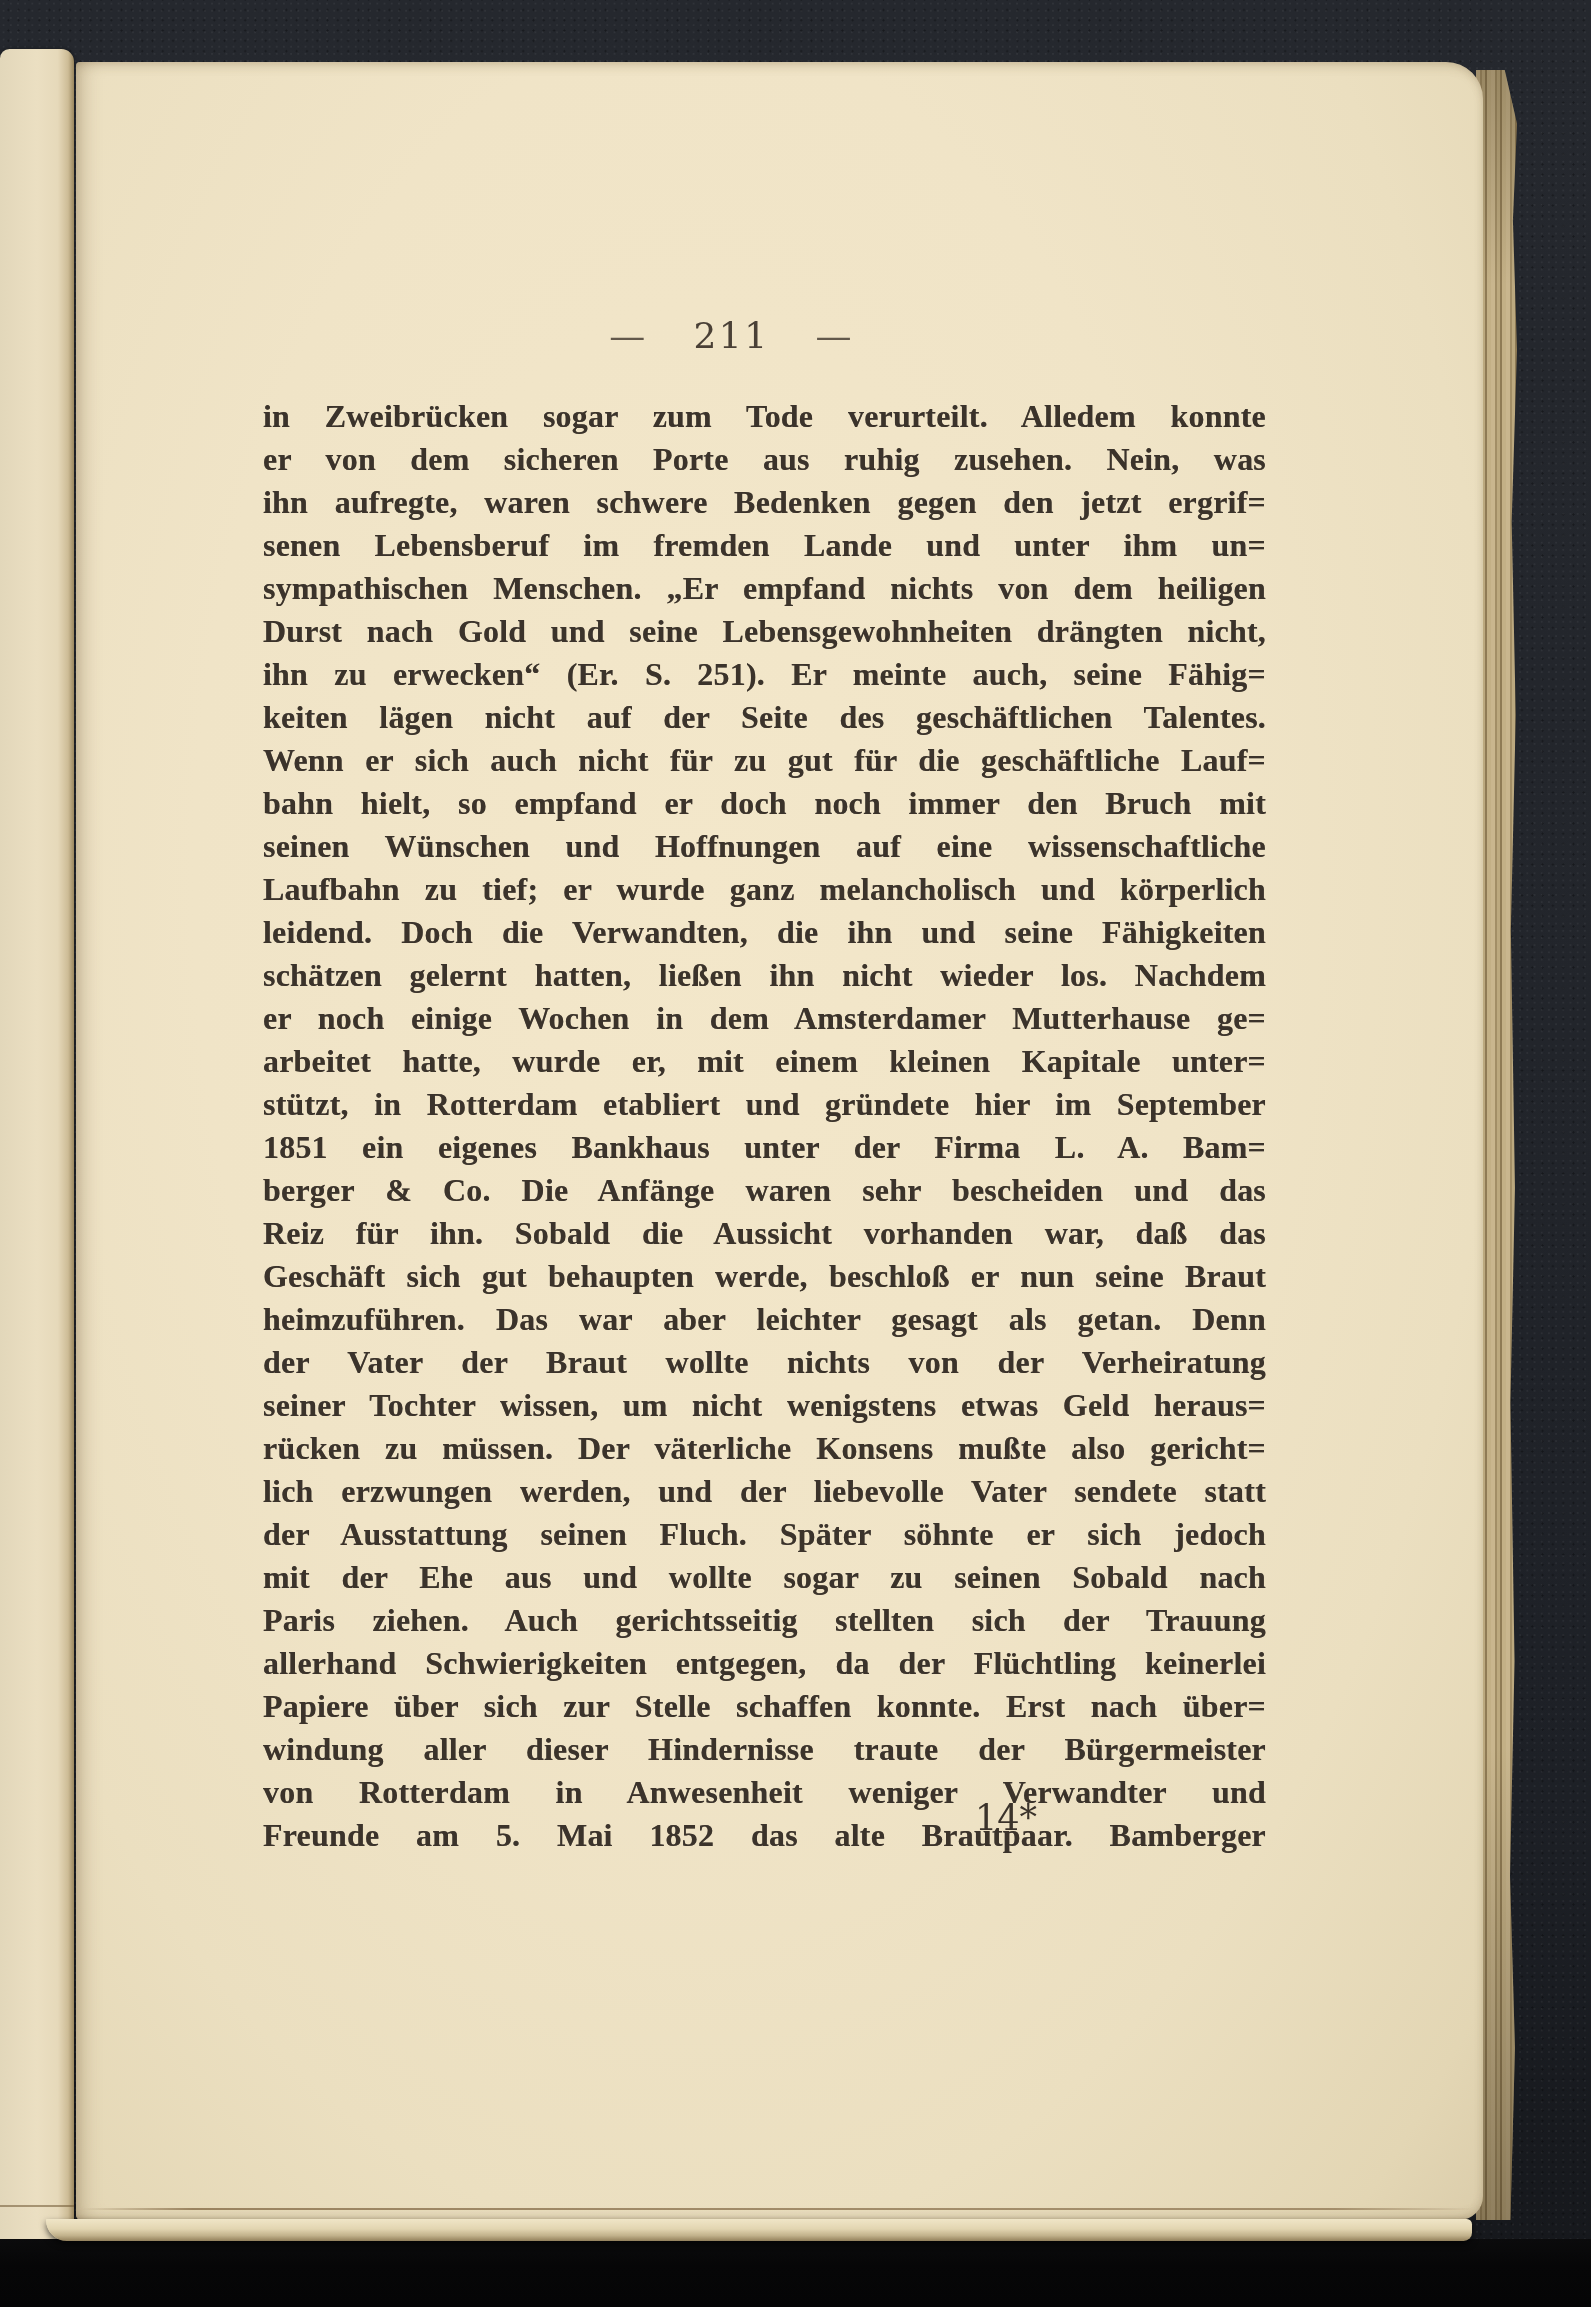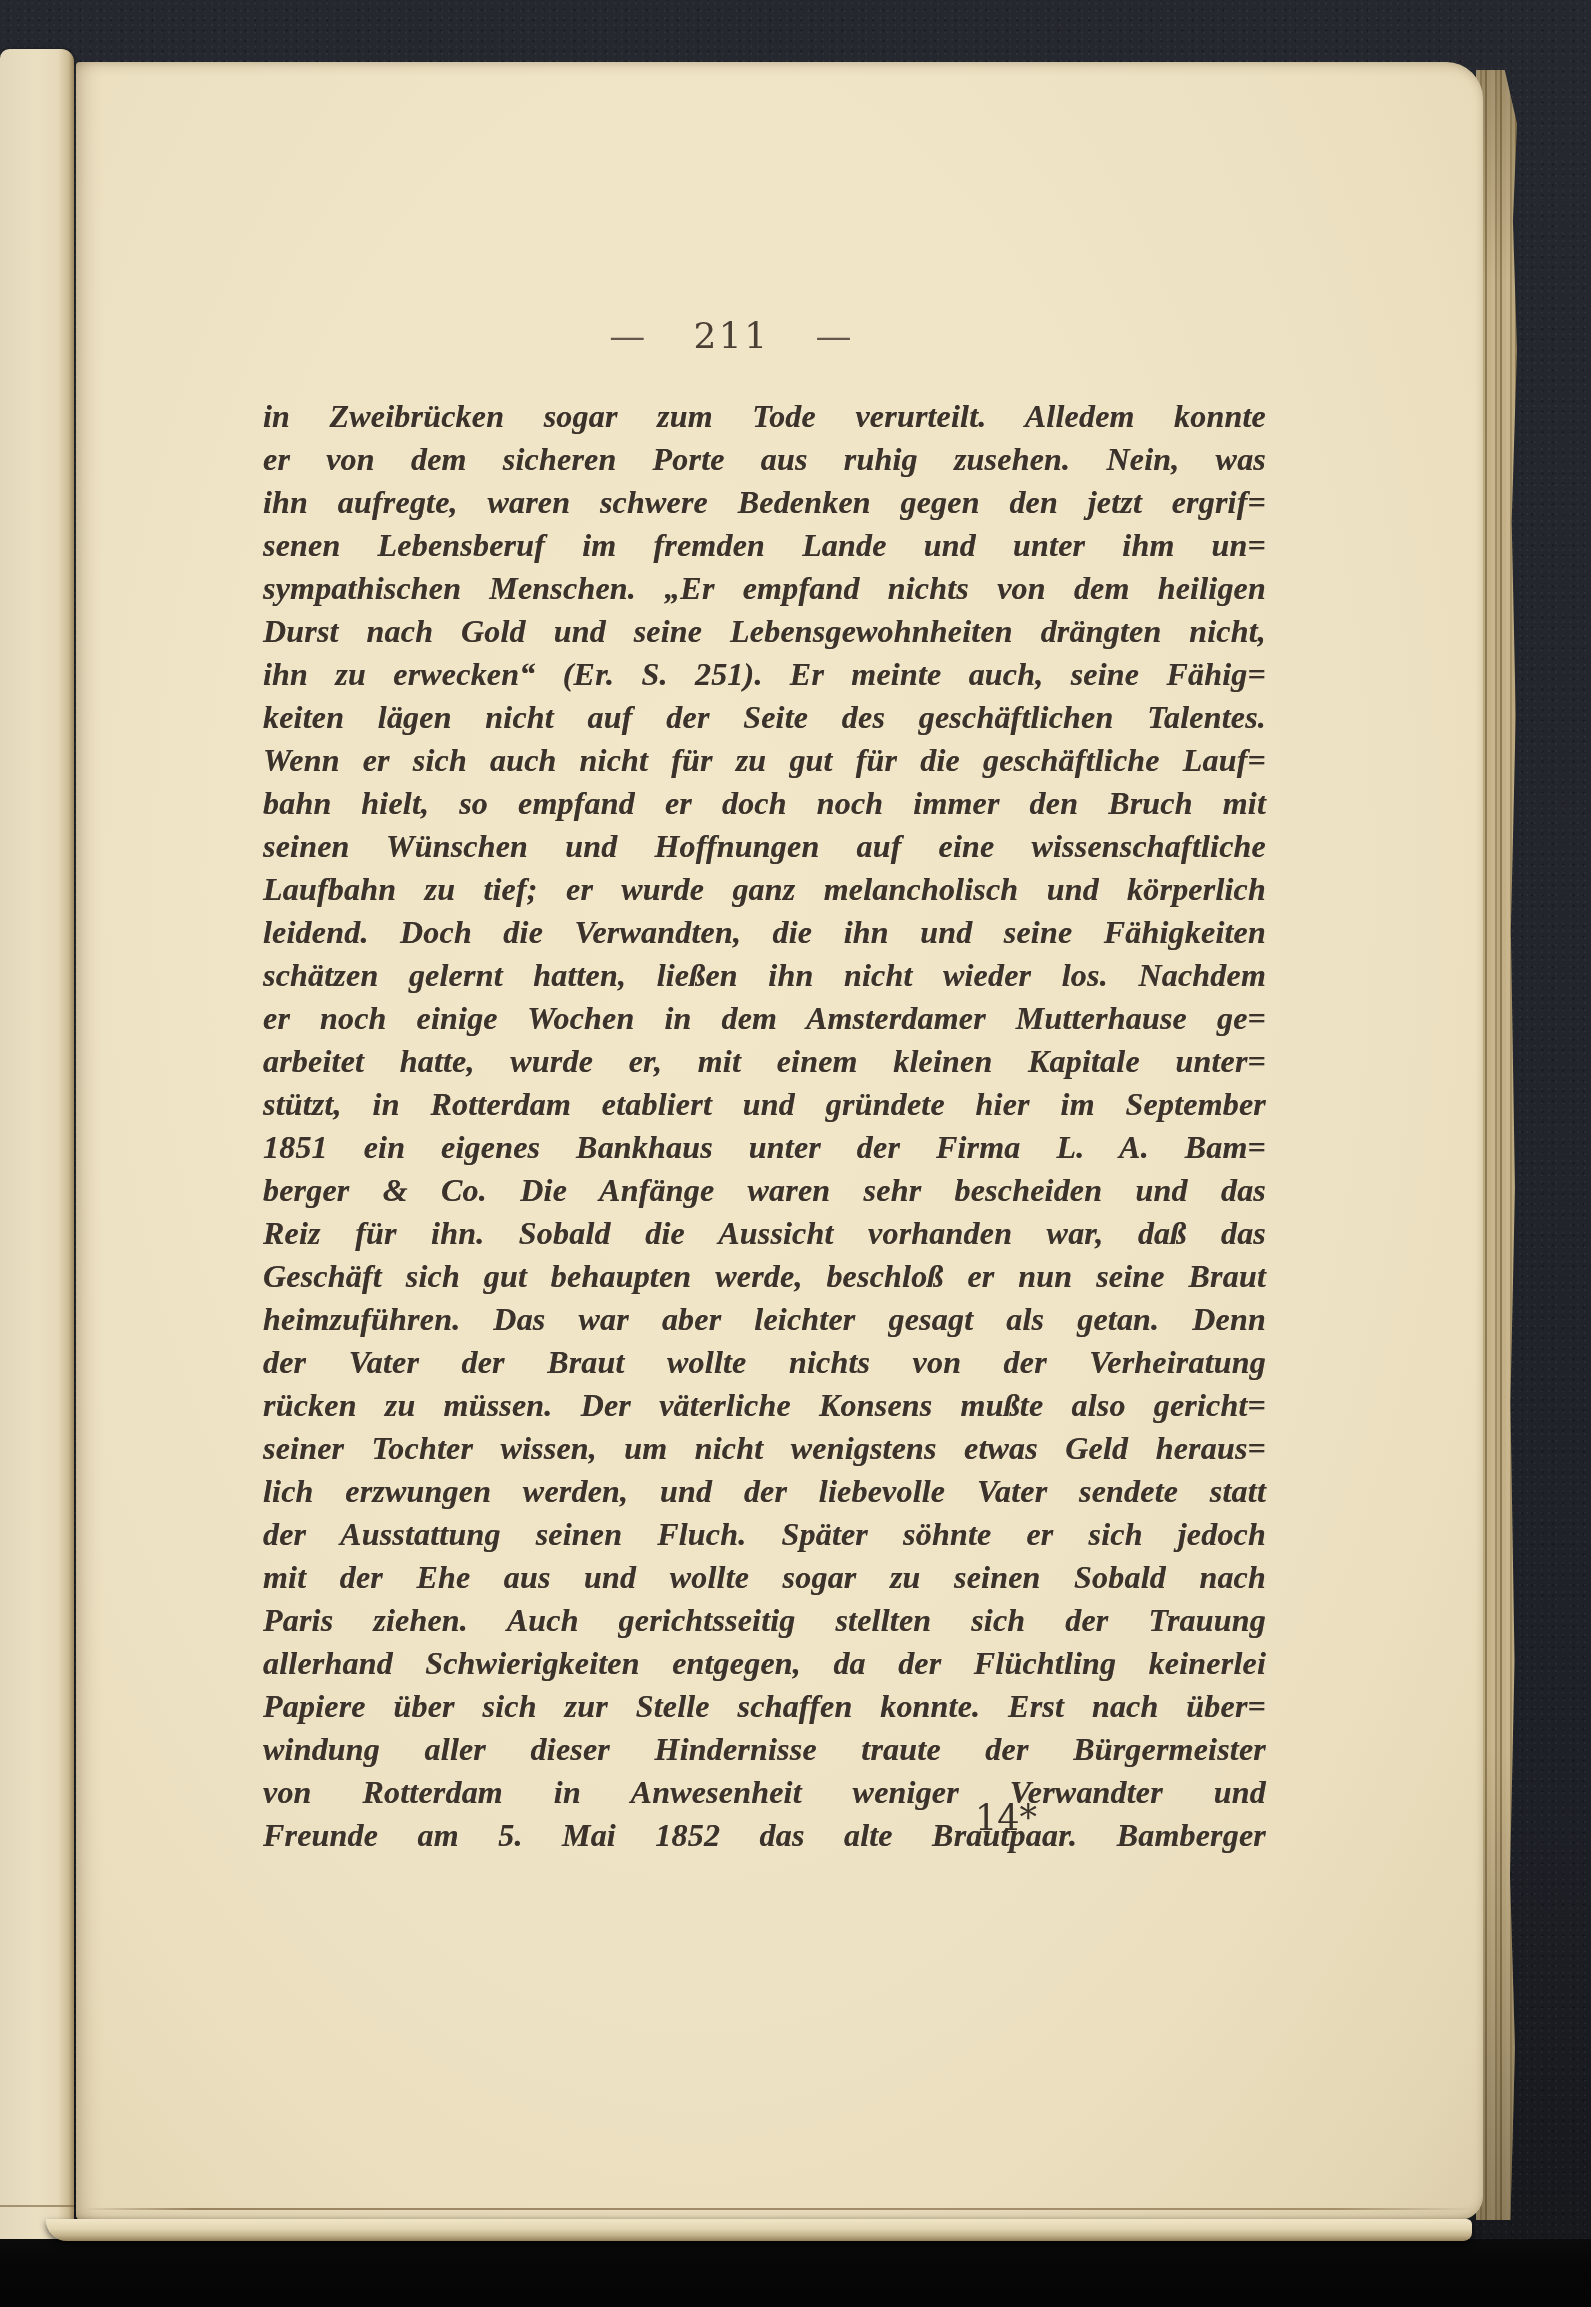--- a/index.html
+++ b/index.html
@@ -68,21 +68,21 @@
     transform: translateX(-33px);
     font-family: "DejaVu Serif", serif;
     font-size: 36px; line-height: 41px;
     color: #4a4036;
     letter-spacing: 2.4px;
   }
   .page-header .dash { opacity: 0.85; }
 
   .text-block {
     position: absolute;
-    top: 333px; left: 187px; width: 1003px; font-style: italic;
+    top: 333px; left: 187px; width: 1003px;
   }
   .line {
     height: 43px;
     line-height: 43px;
     font-family: "Liberation Serif", serif;
     font-weight: bold;
     font-size: 32px;
     color: #3b332b;
     text-align: justify;
     text-align-last: justify;
@@ -165,22 +165,22 @@
         <div class="line">schätzen gelernt hatten, ließen ihn nicht wieder los. Nachdem</div>
         <div class="line">er noch einige Wochen in dem Amsterdamer Mutterhause ge=</div>
         <div class="line">arbeitet hatte, wurde er, mit einem kleinen Kapitale unter=</div>
         <div class="line">stützt, in Rotterdam etabliert und gründete hier im September</div>
         <div class="line">1851 ein eigenes Bankhaus unter der Firma L. A. Bam=</div>
         <div class="line">berger &amp; Co. Die Anfänge waren sehr bescheiden und das</div>
         <div class="line">Reiz für ihn. Sobald die Aussicht vorhanden war, daß das</div>
         <div class="line">Geschäft sich gut behaupten werde, beschloß er nun seine Braut</div>
         <div class="line">heimzuführen. Das war aber leichter gesagt als getan. Denn</div>
         <div class="line">der Vater der Braut wollte nichts von der Verheiratung</div>
+        <div class="line">seiner Tochter wissen, um nicht wenigstens etwas Geld heraus=</div>
         <div class="line">rücken zu müssen. Der väterliche Konsens mußte also gericht=</div>
-        <div class="line">seiner Tochter wissen, um nicht wenigstens etwas Geld heraus=</div>
         <div class="line">lich erzwungen werden, und der liebevolle Vater sendete statt</div>
         <div class="line">der Ausstattung seinen Fluch. Später söhnte er sich jedoch</div>
         <div class="line">mit der Ehe aus und wollte sogar zu seinen Sobald nach</div>
         <div class="line">Paris ziehen. Auch gerichtsseitig stellten sich der Trauung</div>
         <div class="line">allerhand Schwierigkeiten entgegen, da der Flüchtling keinerlei</div>
         <div class="line">Papiere über sich zur Stelle schaffen konnte. Erst nach über=</div>
         <div class="line">windung aller dieser Hindernisse traute der Bürgermeister</div>
         <div class="line">von Rotterdam in Anwesenheit weniger Verwandter und</div>
         <div class="line">Freunde am 5. Mai 1852 das alte Brautpaar. Bamberger</div>
       </div>

